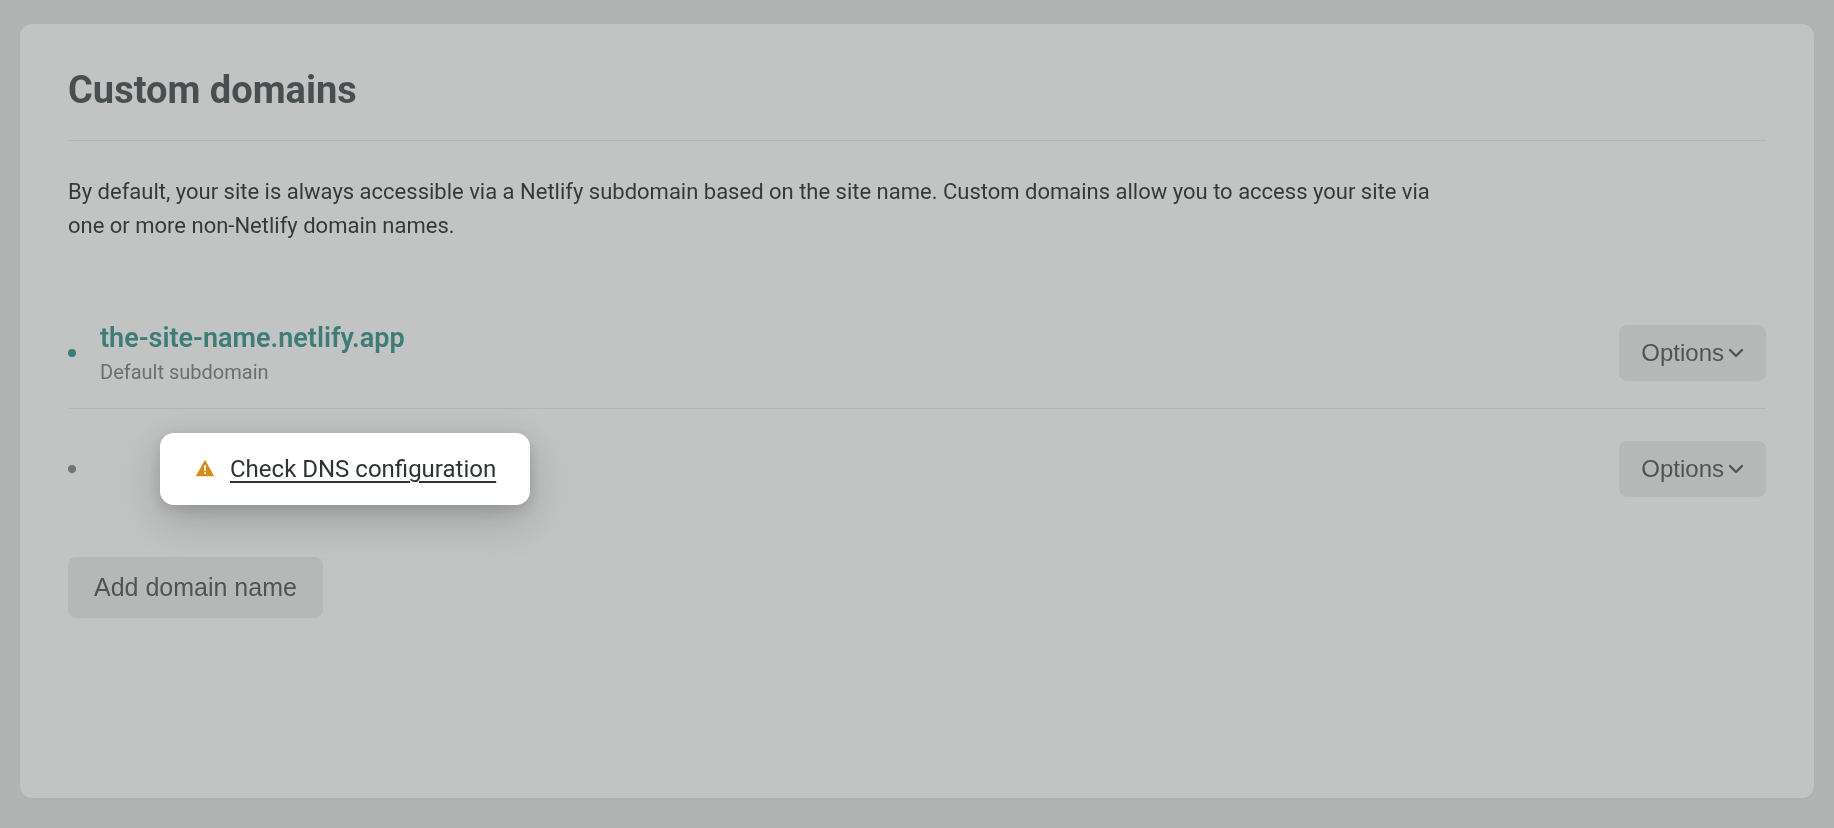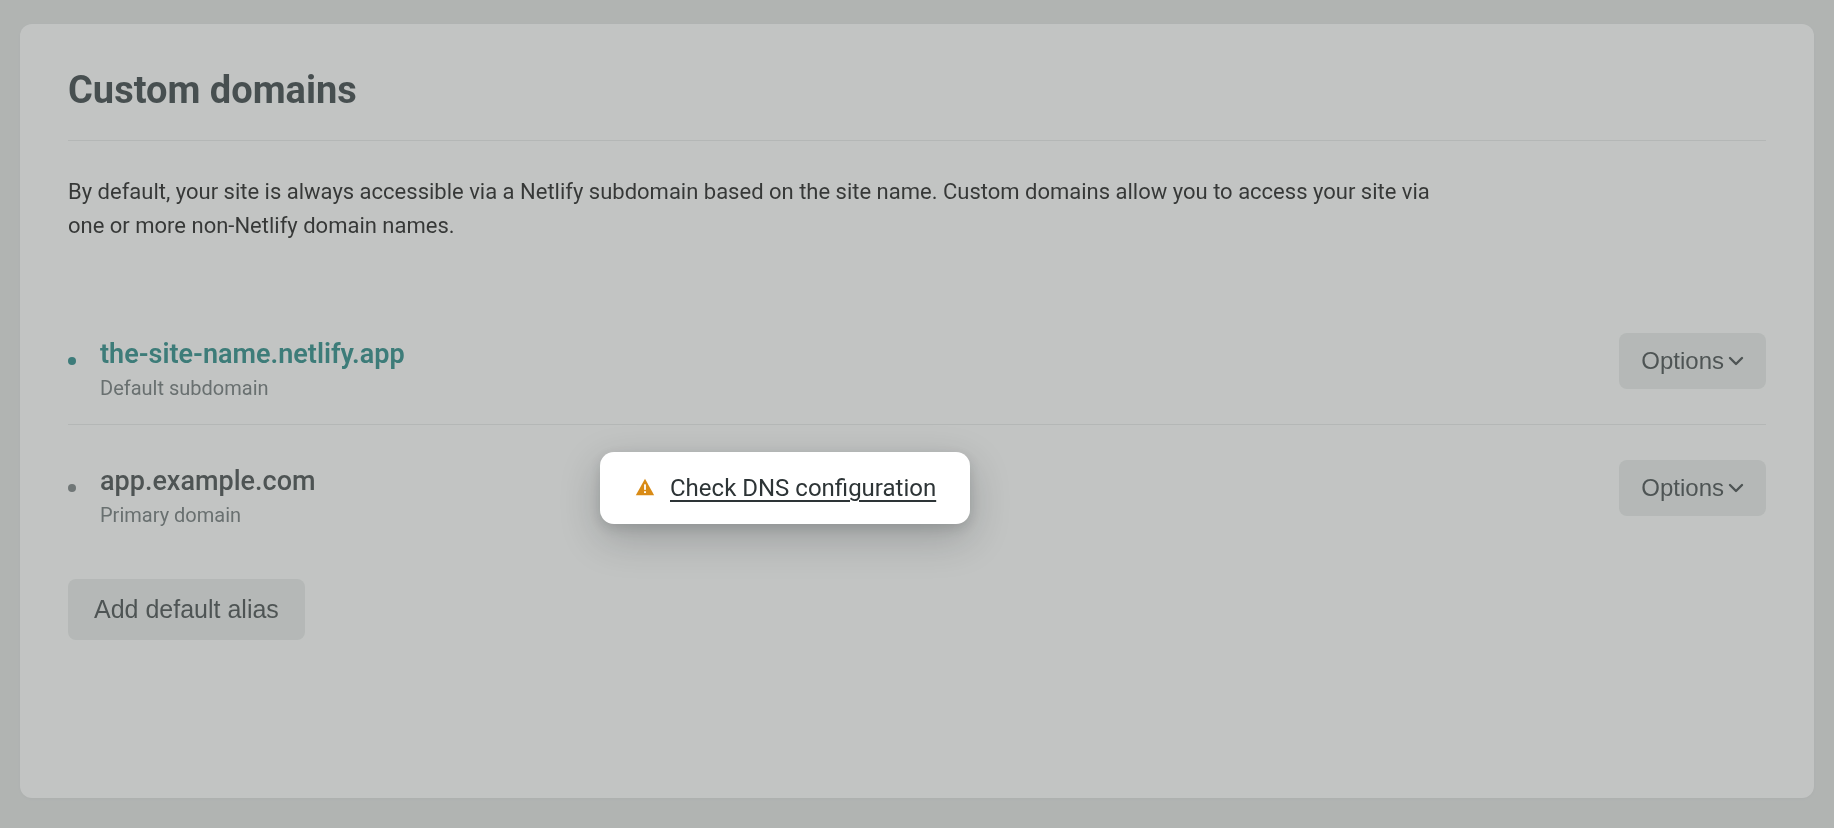--- a/index.html
+++ b/index.html
@@ -52,21 +52,21 @@
       border-top: 1px solid transparent;
     }
     .domain-row + .domain-row { border-top: 1px solid #e6e8e7; }
     .bullet {
       width: 8px; height: 8px; border-radius: 50%;
       background: #6b7375;
       margin-right: 24px;
       flex: 0 0 auto;
     }
     .bullet.teal { background: #0e7c7b; }
-    .domain-text { flex: 0 0 auto; min-width: 440px; margin-top: 16px; }
+    .domain-text { flex: 0 0 auto; min-width: 440px; }
     .domain-name {
       font-size: 27px;
       font-weight: 500;
       color: #2d3436;
     }
     .domain-name.teal { color: #0d7d78; font-weight: 600; }
     .domain-sub {
       font-size: 20px;
       color: #5d6668;
       margin-top: 6px;
@@ -147,24 +147,20 @@
       <button class="options-btn">
         <span>Options</span>
         <svg class="chev" viewBox="0 0 16 16">
           <path d="M2 5 L8 11 L14 5" fill="none" stroke="#2d3436" stroke-width="2.4" stroke-linecap="round" stroke-linejoin="round"></path>
         </svg>
       </button>
     </li>
 
     <li class="domain-row">
       <span class="bullet"></span>
-      <div class="domain-text">
-        <div class="domain-name">app.example.com</div>
-        <div class="domain-sub">Primary domain</div>
-      </div>
       <div class="row-mid">
         <div class="dns-callout">
           <svg class="warn-icon" viewBox="0 0 24 24">
             <path d="M12 2 L22 20 L2 20 Z" fill="#d98b16"></path>
             <rect x="11" y="8" width="2" height="6" fill="#ffffff"></rect>
             <rect x="11" y="15.5" width="2" height="2" fill="#ffffff"></rect>
           </svg>
           <span class="dns-link">Check DNS configuration</span>
         </div>
       </div>
@@ -172,17 +168,17 @@
         <span>Options</span>
         <svg class="chev" viewBox="0 0 16 16">
           <path d="M2 5 L8 11 L14 5" fill="none" stroke="#2d3436" stroke-width="2.4" stroke-linecap="round" stroke-linejoin="round"></path>
         </svg>
       </button>
     </li>
 
   </ul>
 
   <button class="add-btn">
-    <span>Add default alias</span>
+    <span>Add domain name</span>
   </button>
 </div>
 
 <div class="dim-overlay"></div>
 
 </body></html>

